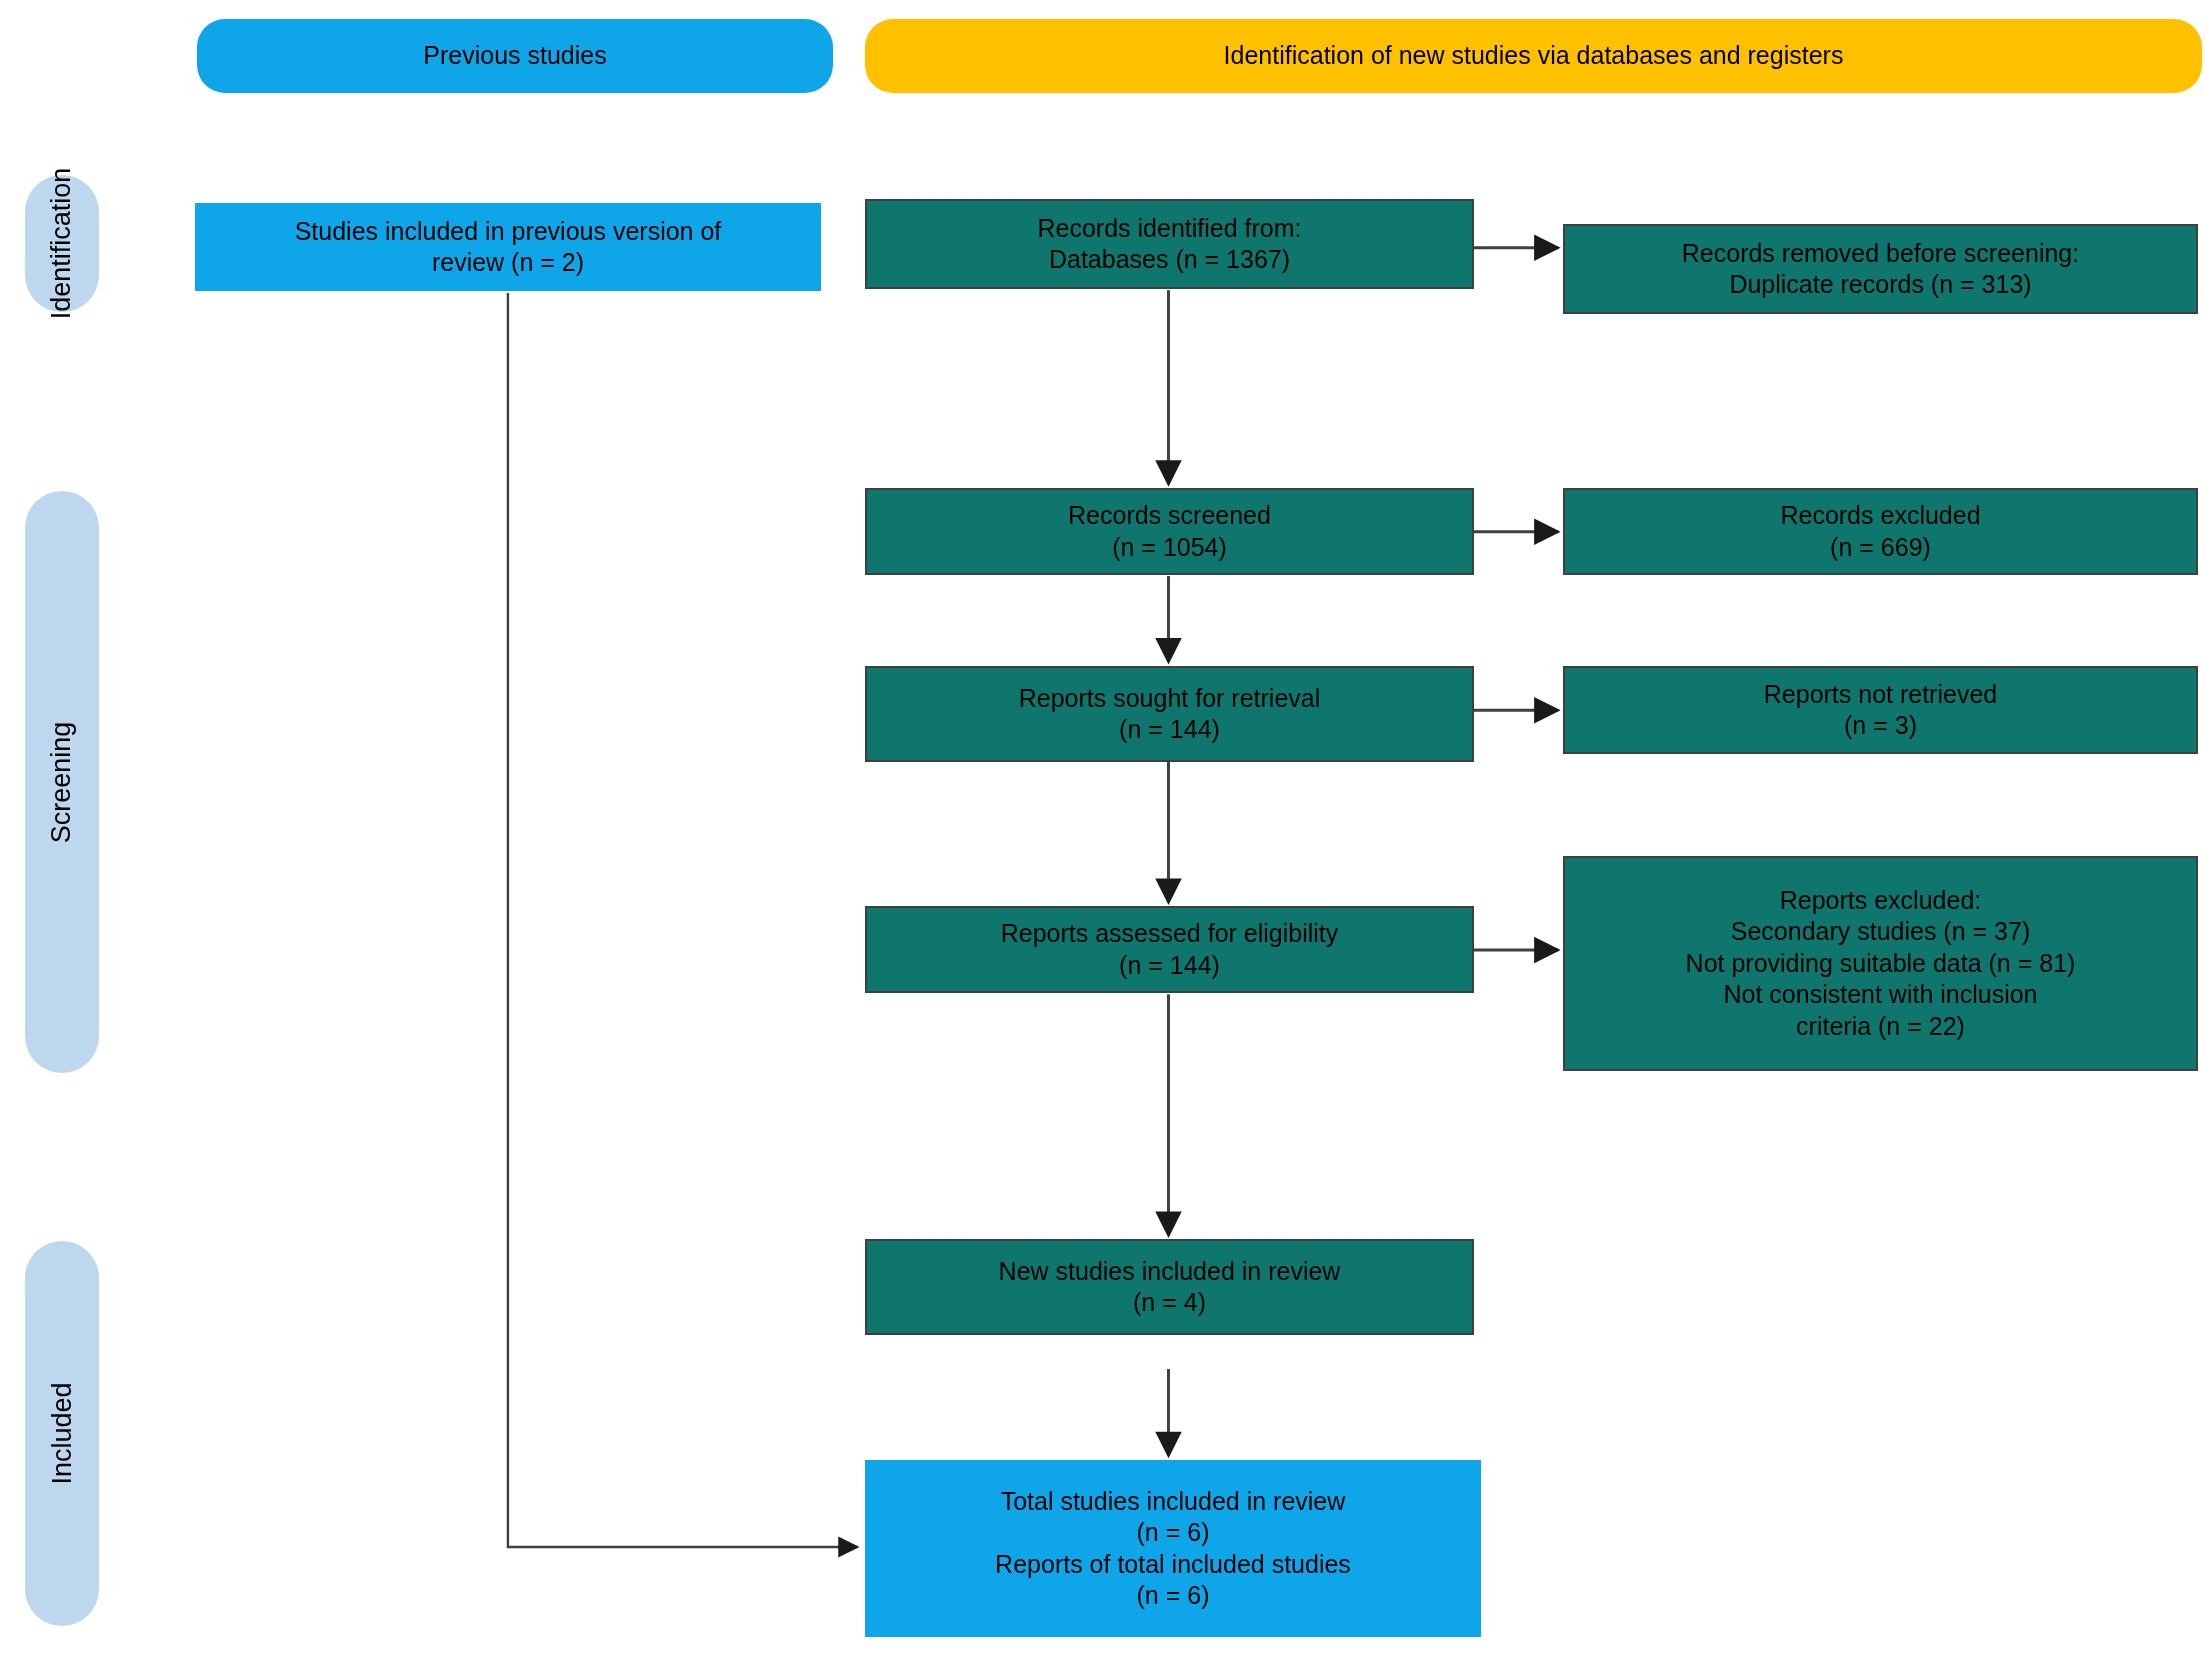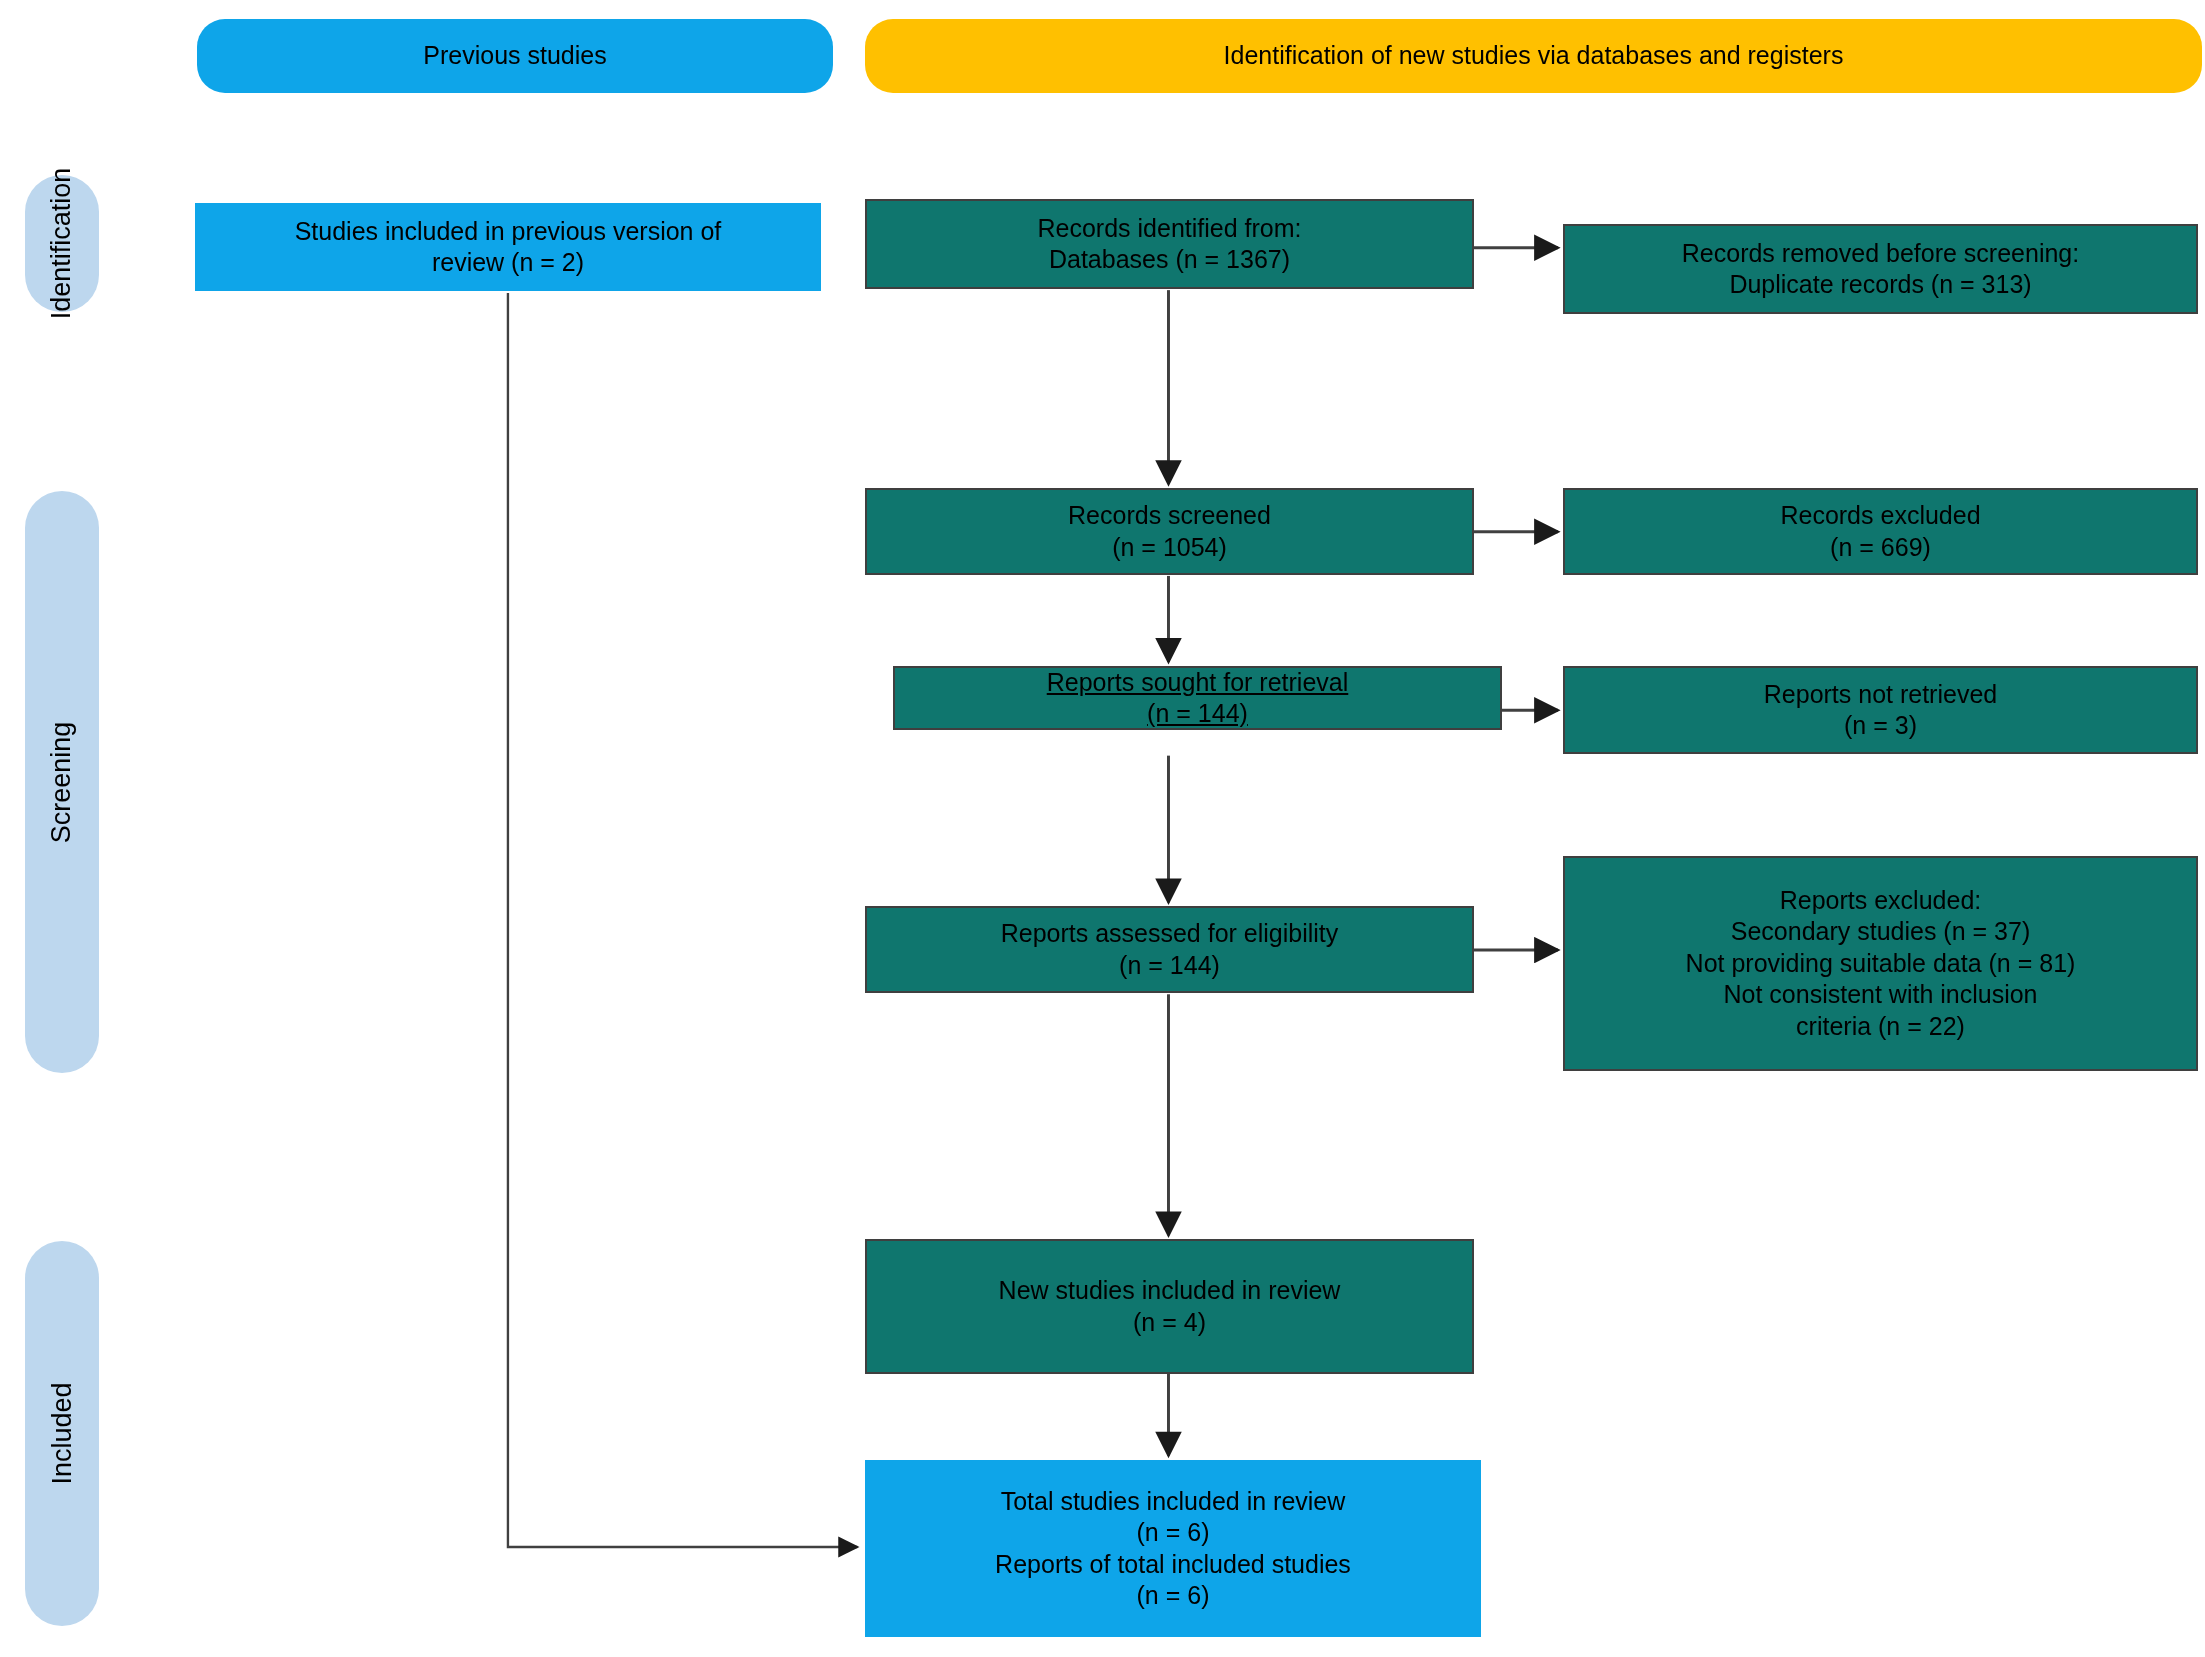--- a/index.html
+++ b/index.html
@@ -82,29 +82,29 @@
 </div>
 
 <div class="abs box bordered" style="left:865px; top:199px; width:609px; height:90px;">
   <span>Records identified from:
 Databases (n = 1367)</span>
 </div>
 <div class="abs box bordered" style="left:865px; top:488px; width:609px; height:87px;">
   <span>Records screened
 (n = 1054)</span>
 </div>
-<div class="abs box bordered" style="left:893px; top:666px; width:609px; height:64px;text-decoration:underline;">
+<div class="abs box bordered" style="left:865px; top:666px; width:609px; height:96px;">
   <span>Reports sought for retrieval
 (n = 144)</span>
 </div>
 <div class="abs box bordered" style="left:865px; top:906px; width:609px; height:87px;">
   <span>Reports assessed for eligibility
 (n = 144)</span>
 </div>
-<div class="abs box bordered" style="left:865px; top:1239px; width:609px; height:135px;">
+<div class="abs box bordered" style="left:865px; top:1239px; width:609px; height:96px;">
   <span>New studies included in review
 (n = 4)</span>
 </div>
 <div class="abs box grayfill" style="left:865px; top:1460px; width:616px; height:177px;">
   <span>Total studies included in review
 (n = 6)
 Reports of total included studies
 (n = 6)</span>
 </div>
 

